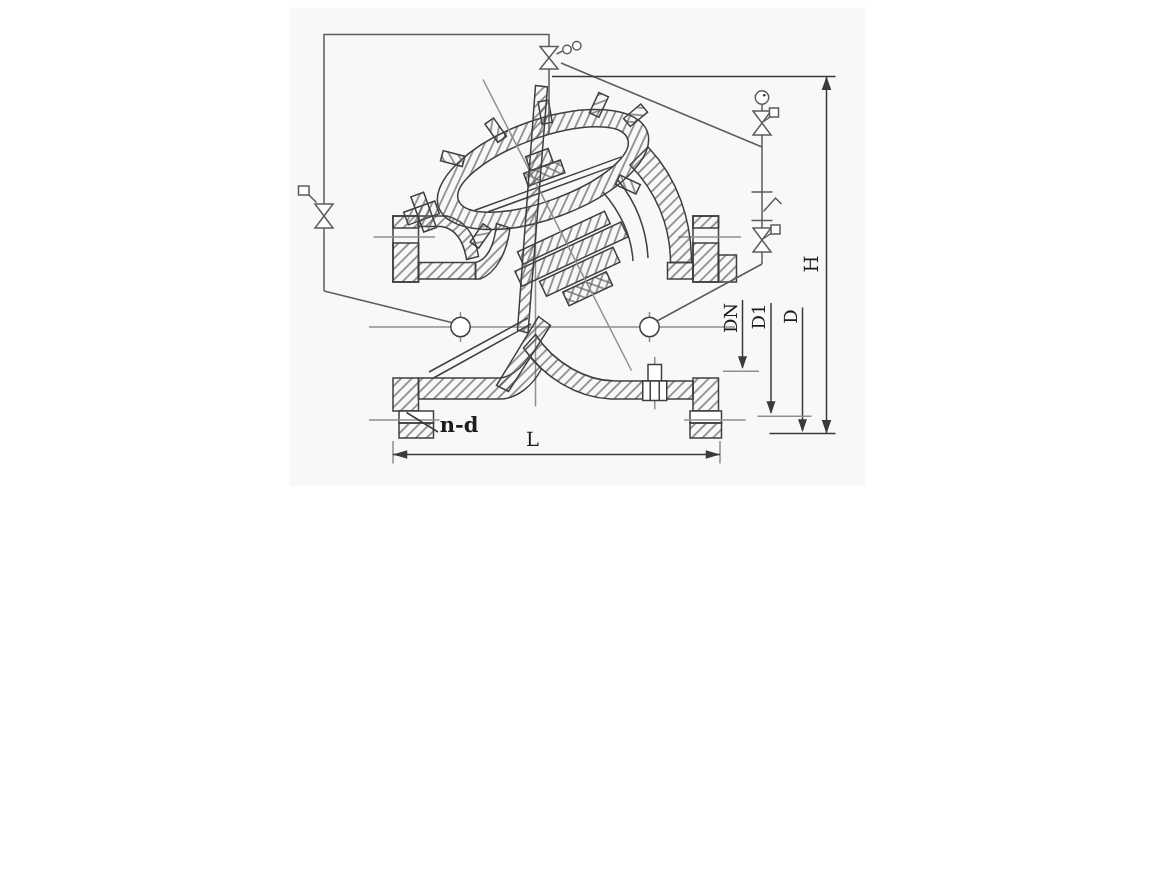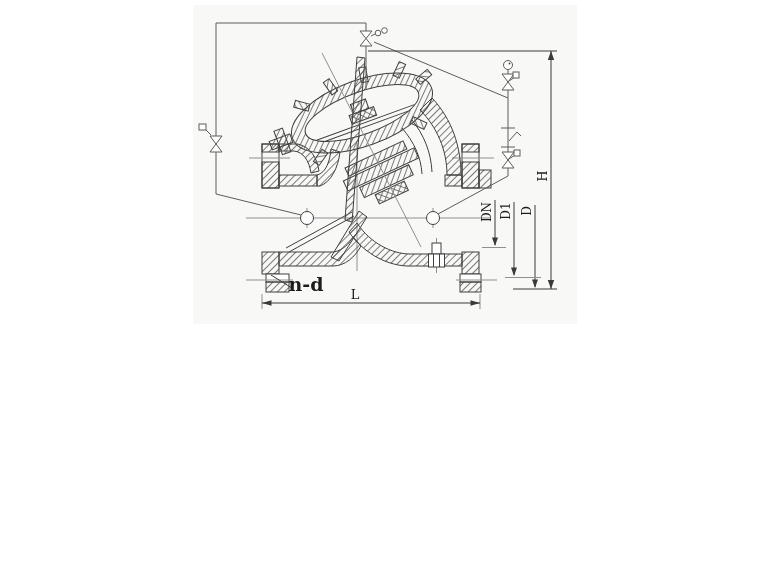--- a/index.html
+++ b/index.html
@@ -12,21 +12,21 @@
   .xhatch{stroke:var(--line,#3f3f3f);stroke-width:1;fill:url(#xhatch);}
   .cl{stroke:var(--centerline,#8f8f8f);stroke-width:1;fill:none;}
   .dim{stroke:var(--dimension,#3a3a3a);stroke-width:1;fill:none;}
   .dimf{fill:var(--dimension,#3a3a3a);stroke:none;}
   .pipe{stroke:var(--pipe,#5c5c5c);stroke-width:1;fill:none;}
   .pipew{stroke:var(--pipe,#5c5c5c);stroke-width:1;fill:#fff;}
   .lbl{position:absolute;color:var(--text,#1c1c1c);font-size:12px;white-space:nowrap;
        transform:translate(-50%,-50%);line-height:1;}
   .lbl.rot{transform:translate(-50%,-50%) rotate(-90deg);}
   .lbl.big{font-size:13px;}
-  .lbl.bold{font-weight:bold;font-size:19px;text-align:right;}
+  .lbl.bold{font-weight:bold;font-size:14px;text-align:right;}
 </style>
 </head>
 <body>
 
 <div id="stage">
 
 <svg width="778" height="588" viewBox="0 0 778 588">
   <defs>
     <pattern id="hatch" width="5" height="5" patternUnits="userSpaceOnUse" patternTransform="rotate(45)">
       <line x1="2.5" y1="0" x2="2.5" y2="5" stroke="#5a5a5a" stroke-width="0.8"></line>

